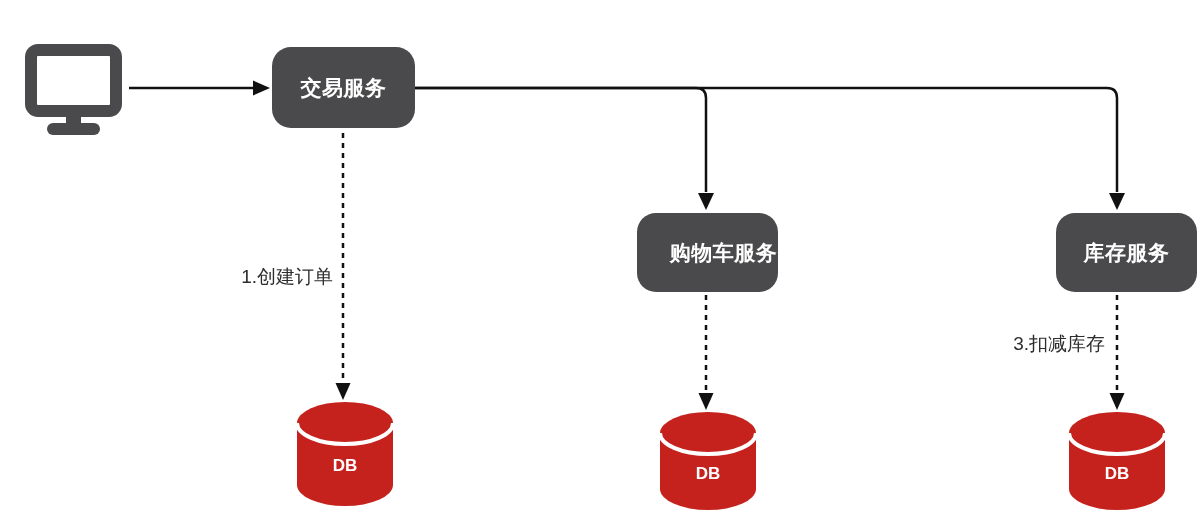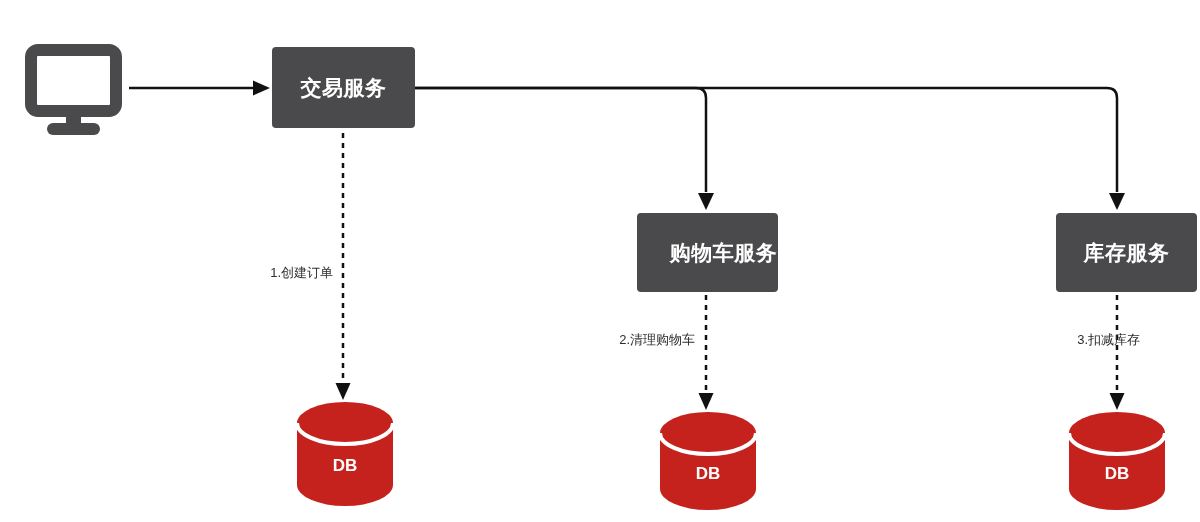--- a/index.html
+++ b/index.html
@@ -16,43 +16,43 @@
     overflow: hidden;
   }
   .layer {
     position: absolute;
     left: 0;
     top: 0;
   }
   .service-node {
     position: absolute;
     background: #4a4a4c;
-    border-radius: 4px;
+    border-radius: 19px;
     color: #ffffff;
     font-size: 21px;
     font-weight: bold;
     display: flex;
     align-items: center;
     justify-content: center;
     letter-spacing: 0.5px;
     box-sizing: border-box;
   }
   .node-trade     { left: 272px; top: 47px;  width: 143px; height: 81px; }
   .node-cart      { left: 637px; top: 213px; width: 141px; height: 79px; padding-left: 32px; }
   .node-inventory { left: 1056px; top: 213px; width: 141px; height: 79px; }
   .edge-label {
     position: absolute;
     color: #2d2d2d;
-    font-size: 13px;
+    font-size: 19px;
     text-align: right;
     white-space: nowrap;
   }
   .label-create-order     { left: 220px; top: 264px; width: 113px; }
   .label-clear-cart       { left: 560px; top: 331px; width: 135px; }
-  .label-deduct-inventory { left: 1005px; top: 331px; width: 135px; }
+  .label-deduct-inventory { left: 970px; top: 331px; width: 135px; }
   .db-text {
     font-size: 17px;
     font-weight: bold;
     fill: #ffffff;
     text-anchor: middle;
     font-family: "Liberation Sans", "DejaVu Sans", sans-serif;
   }
 </style>
 </head>
 <body>
@@ -123,17 +123,16 @@
   <div class="service-node node-cart">
     <span>购物车服务</span>
   </div>
 
   <div class="service-node node-inventory">
     <span>库存服务</span>
   </div>
 
   <div class="edge-label label-create-order">1.创建订单</div>
 
-  <div class="edge-label label-clear-cart">2.清理购物车</div>
 
   <div class="edge-label label-deduct-inventory">3.扣减库存</div>
 
 </div>
 
 </body></html>

